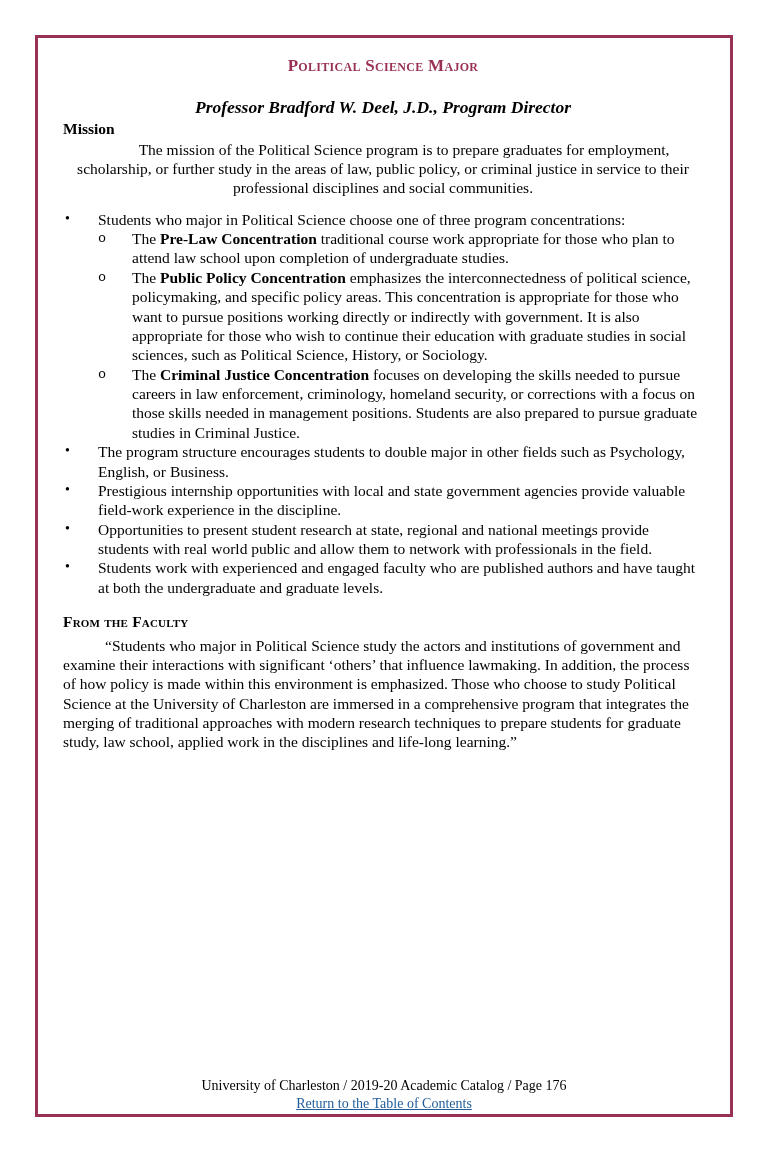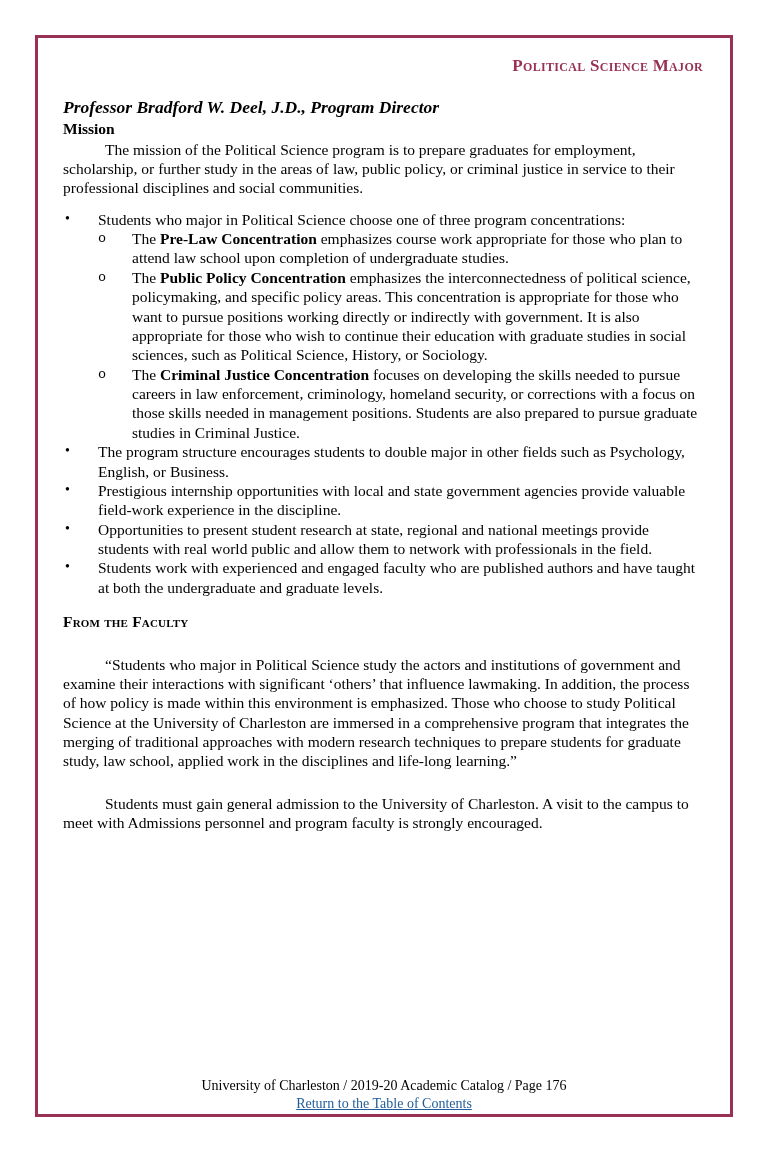--- a/index.html
+++ b/index.html
@@ -21,50 +21,52 @@
     background: #ffffff;
   }
   .content {
     position: absolute;
     left: 0; top: 0; right: 0;
     padding: 15px 27px 0 25px;
     font-size: 15.5px;
     line-height: 1.25;
   }
   .doc-title {
-    text-align: right;
+    text-align: center;
     font-variant: small-caps;
     font-weight: bold;
     font-size: 17px;
     color: var(--accent);
     letter-spacing: 0.3px;
     margin-top: 2px;
   }
   .doc-subtitle {
+    text-align: center;
     font-weight: bold;
     font-style: italic;
     font-size: 17.5px;
     margin-top: 21px;
   }
   .section-heading-plain {
     font-weight: bold;
   }
   .section-heading-caps {
     font-weight: bold;
     font-variant: small-caps;
     letter-spacing: 0.2px;
     margin-top: 15px;
   }
   .para {
     text-indent: 42px;
     margin-top: 1px;
+    text-align: center;
   }
   .para-spaced {
     text-indent: 42px;
-    margin-top: 23px;
+    margin-top: 4px;
   }
   .bullet-list { margin-top: 12px; }
   .li-row { display: flex; align-items: flex-start; }
   .li-l1 { padding-left: 2px; }
   .li-l1 > .marker {
     flex: 0 0 33px;
     font-size: 14px;
   }
   .li-l2 { padding-left: 35px; }
   .li-l2 > .marker {
@@ -101,21 +103,21 @@
 
     <div class="bullet-list">
 
       <div class="li-row li-l1">
         <span class="marker">•</span>
         <span class="li-text">Students who major in Political Science choose one of three program concentrations:</span>
       </div>
 
       <div class="li-row li-l2">
         <span class="marker">o</span>
-        <span class="li-text"><span>The </span><span class="bold">Pre-Law Concentration</span><span> emphasizes course work appropriate for those who plan to attend law school upon completion of undergraduate studies.</span></span>
+        <span class="li-text"><span>The </span><span class="bold">Pre-Law Concentration</span><span> traditional course work appropriate for those who plan to attend law school upon completion of undergraduate studies.</span></span>
       </div>
 
       <div class="li-row li-l2">
         <span class="marker">o</span>
         <span class="li-text"><span>The </span><span class="bold">Public Policy Concentration</span><span> emphasizes the interconnectedness of political science, policymaking, and specific policy areas. This concentration is appropriate for those who want to pursue positions working directly or indirectly with government. It is also appropriate for those who wish to continue their education with graduate studies in social sciences, such as Political Science, History, or Sociology.</span></span>
       </div>
 
       <div class="li-row li-l2">
         <span class="marker">o</span>
         <span class="li-text"><span>The </span><span class="bold">Criminal Justice Concentration</span><span> focuses on developing the skills needed to pursue careers in law enforcement, criminology, homeland security, or corrections with a focus on those skills needed in management positions. Students are also prepared to pursue graduate studies in Criminal Justice.</span></span>
@@ -139,21 +141,20 @@
       <div class="li-row li-l1">
         <span class="marker">•</span>
         <span class="li-text">Students work with experienced and engaged faculty who are published authors and have taught at both the undergraduate and graduate levels.</span>
       </div>
 
     </div>
 
     <div class="section-heading-caps">From the Faculty</div>
     <div class="para-spaced">“Students who major in Political Science study the actors and institutions of government and examine their interactions with significant ‘others’ that influence lawmaking. In addition, the process of how policy is made within this environment is emphasized. Those who choose to study Political Science at the University of Charleston are immersed in a comprehensive program that integrates the merging of traditional approaches with modern research techniques to prepare students for graduate study, law school, applied work in the disciplines and life-long learning.”</div>
 
-    <div class="para-spaced">Students must gain general admission to the University of Charleston. A visit to the campus to meet with Admissions personnel and program faculty is strongly encouraged.</div>
 
   </div>
 
   <div class="footer">
     <div>University of Charleston / 2019-20 Academic Catalog / Page 176</div>
     <div><a href="#">Return to the Table of Contents</a></div>
   </div>
 </div>
 
 </body></html>

